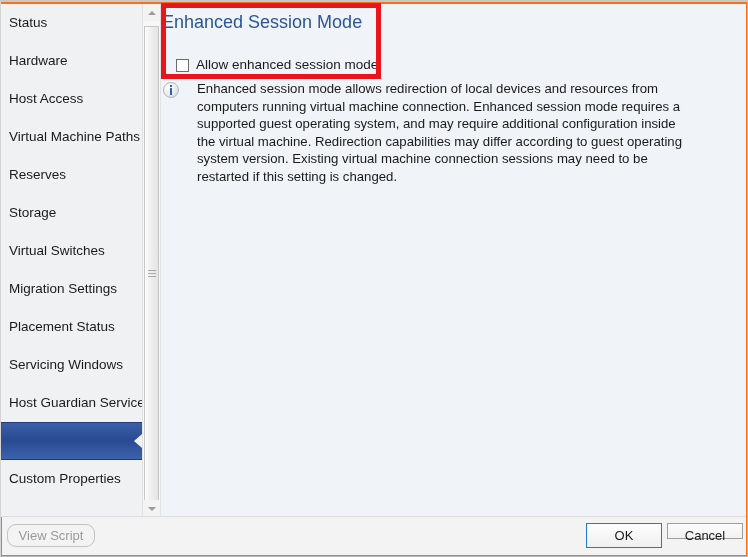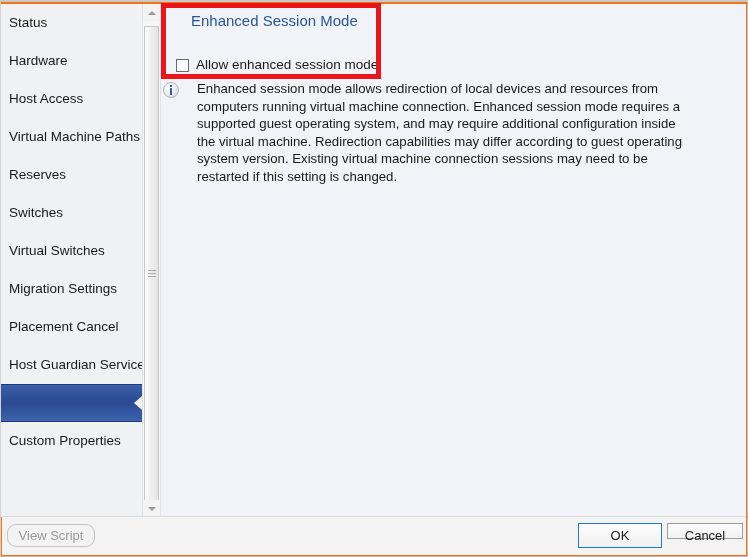--- a/index.html
+++ b/index.html
@@ -141,23 +141,23 @@
     position: absolute;
     left: 160px;
     top: 2px;
     right: 1px;
     height: 513px;
     background: #f0f3f7;
     overflow: hidden;
   }
   .pane-title {
     position: absolute;
-    left: 30px;
+    left: 1px;
     top: 8px;
-    font-size: 15px;
+    font-size: 18px;
     color: #2a5699;
     white-space: nowrap;
   }
   .checkrow {
     position: absolute;
     left: 15px;
     top: 53px;
     display: flex;
     align-items: flex-end;
   }
@@ -258,21 +258,21 @@
     height: 23px;
     line-height: 21px;
     color: #9a9a9a;
     border-color: #c3c3c3;
     background: #f3f3f3;
     border-radius: 9px;
   }
   .btn-ok {
     right: 84px;
     top: 6px;
-    width: 84px;
+    width: 76px;
     height: 25px;
     line-height: 23px;
     border: 1px solid #1f7bd2;
     background: linear-gradient(to bottom, #fdfdfd 0%, #f0f0f0 100%);
   }
   .btn-cancel {
     right: 3px;
     top: 6px;
     width: 76px;
     height: 16px;
@@ -295,24 +295,25 @@
 
 <div id="app">
 
   <div class="sidebar">
     <div class="sidebar-list" id="sidebar-list">
         <div class="nav-item"><span>Status</span></div>
         <div class="nav-item"><span>Hardware</span></div>
         <div class="nav-item"><span>Host Access</span></div>
         <div class="nav-item"><span>Virtual Machine Paths</span></div>
         <div class="nav-item"><span>Reserves</span></div>
-        <div class="nav-item"><span>Switches</span></div>
+        <div class="nav-item"><span>Storage</span></div>
         <div class="nav-item"><span>Virtual Switches</span></div>
         <div class="nav-item"><span>Migration Settings</span></div>
-        <div class="nav-item"><span>Placement Cancel</span></div>
+        <div class="nav-item"><span>Placement Status</span></div>
+        <div class="nav-item"><span>Servicing Windows</span></div>
         <div class="nav-item"><span>Host Guardian Service</span></div>
         <div class="nav-item selected"><span class="nav-arrow"></span></div>
         <div class="nav-item"><span>Custom Properties</span></div>
       </div>
   </div>
 
   <div class="sb-scroll">
     <div class="sb-arrow up">
       <span class="tri"></span>
     </div>

